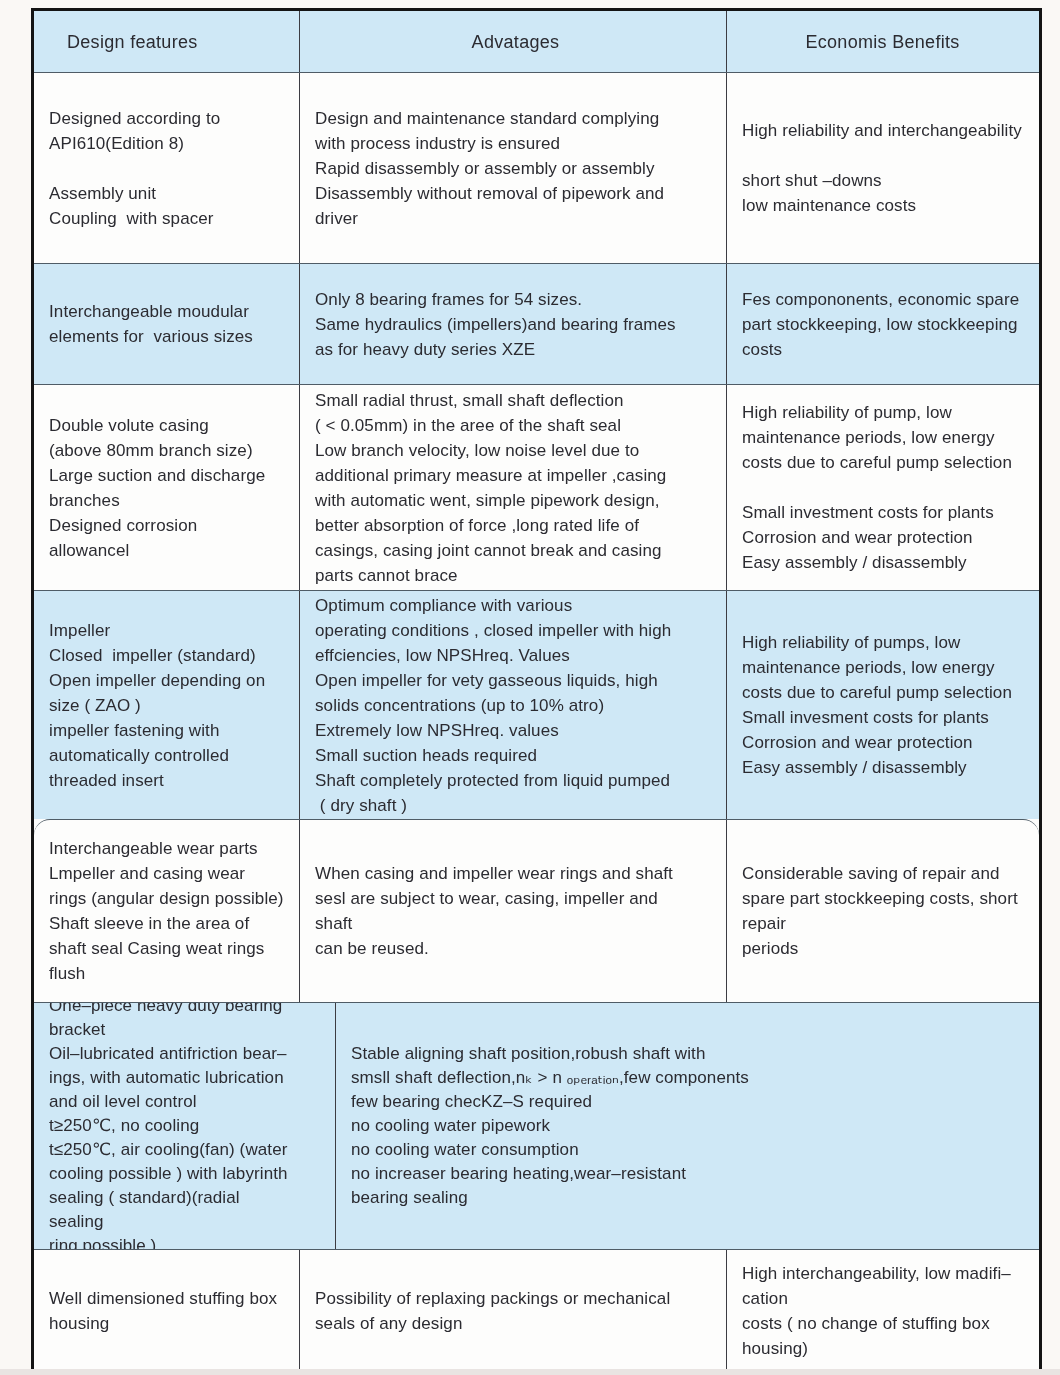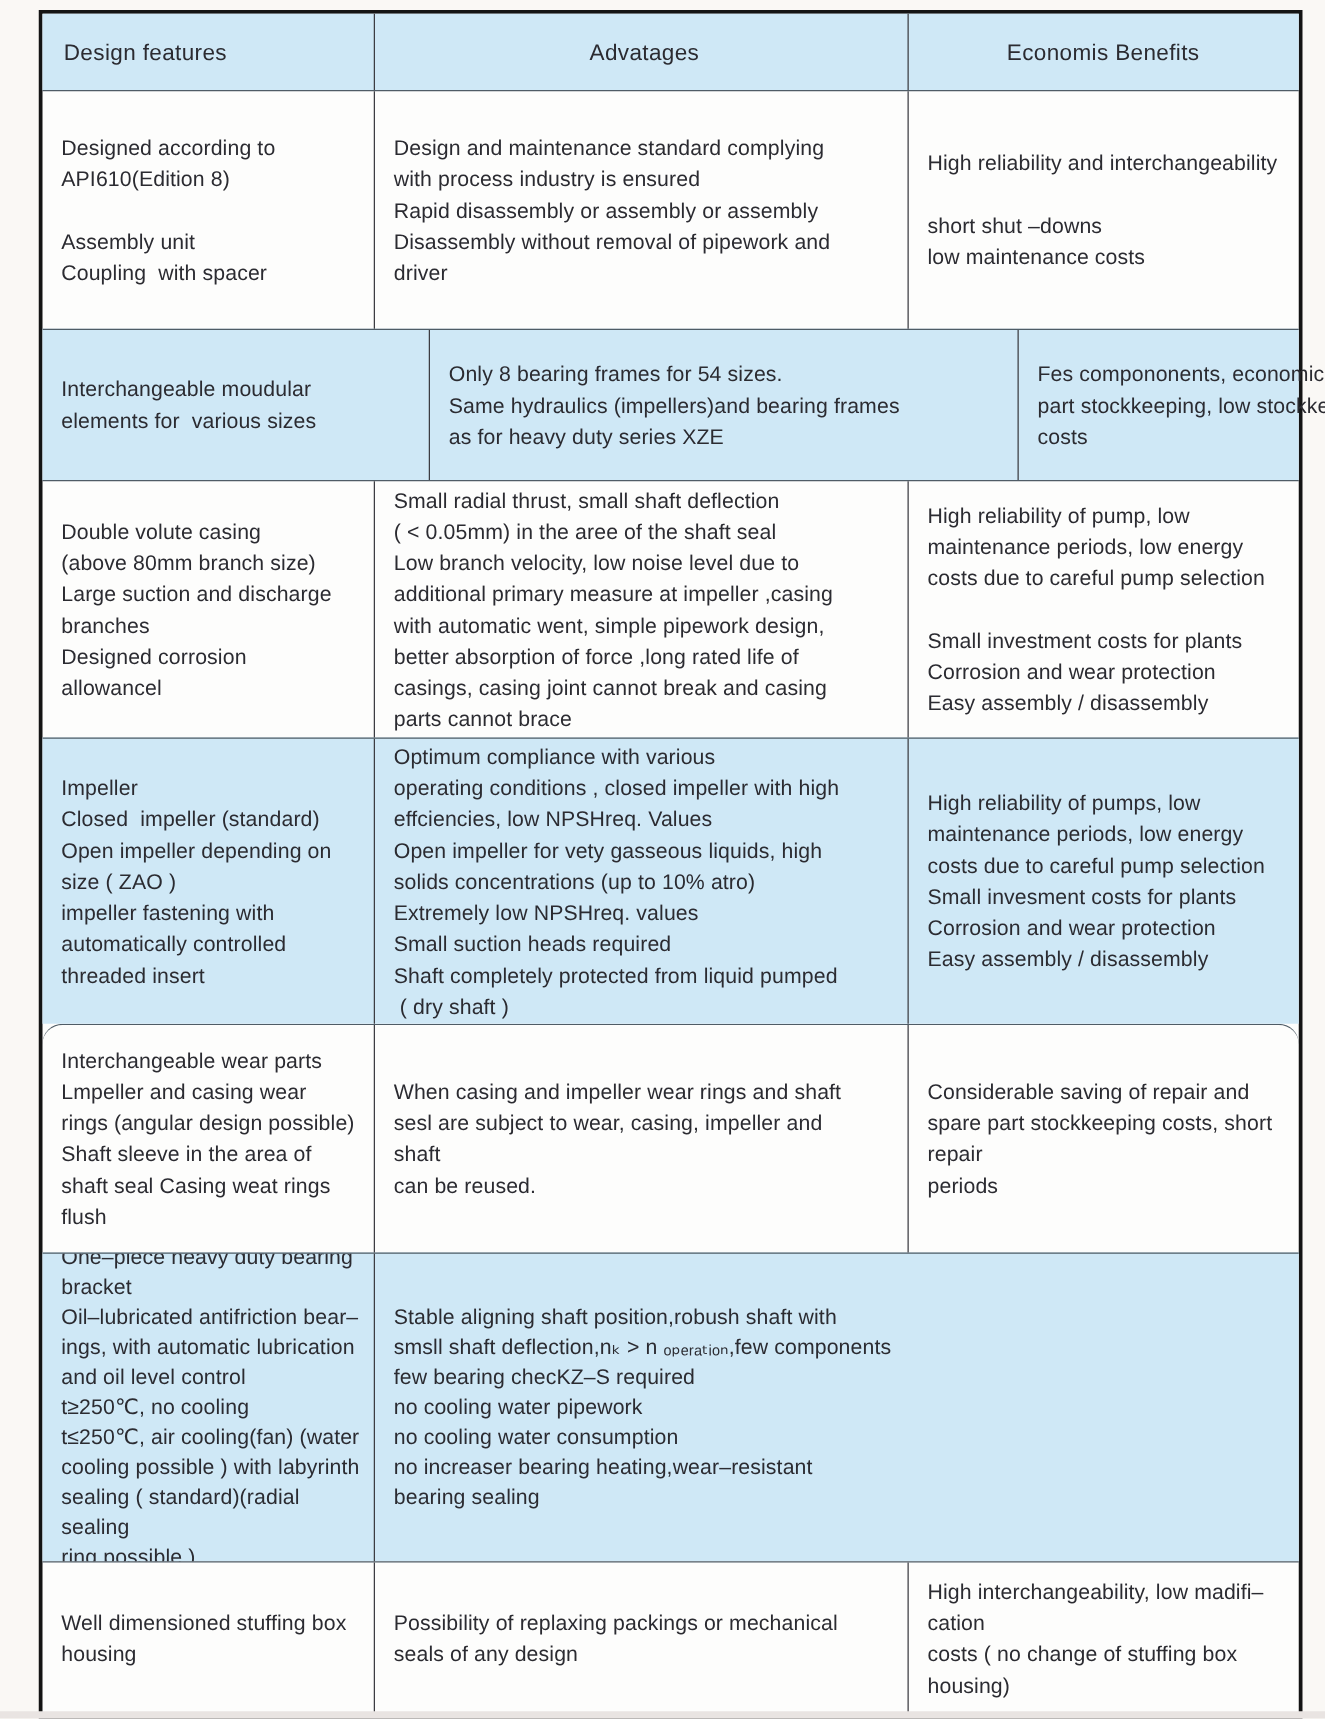--- a/index.html
+++ b/index.html
@@ -53,27 +53,27 @@
     letter-spacing: 0.1px;
   }
   .header-row { height: 61px; }
   .header-row .cell { align-items: center; }
   .header-row .cell-inner {
     font-size: 18px;
     line-height: 22px;
     letter-spacing: 0.3px;
   }
   .hd-center { justify-content: center; text-align: center; }
-  .hd-left { justify-content: flex-start; padding-left: 17px; }
+  .hd-left { justify-content: flex-start; padding-left: 33px; }
   .r1 { height: 190px; }
-  .r2 { height: 120px; gap: 44px; }
+  .r2 { height: 120px; }
   .r3 { height: 205px; }
   .r4 { height: 228px; }
   .r5 { height: 182px; border-radius: 16px; }
-  .r6 { height: 246px; }
+  .r6 { height: 246px; gap: 36px; }
   .r6 .cell-inner { line-height: 24px; }
   .r7 { height: 122px; }
 </style>
 </head>
 <body>
 
 <div class="page">
   <div class="table">
 
     <div class="row shaded header-row">

